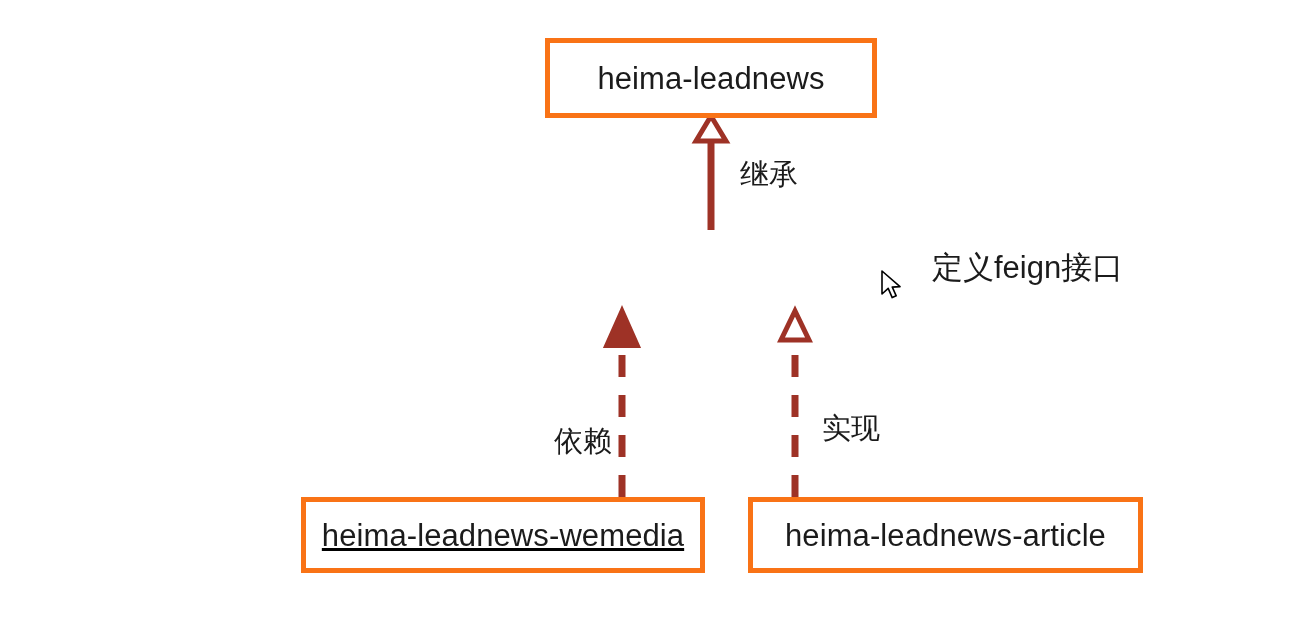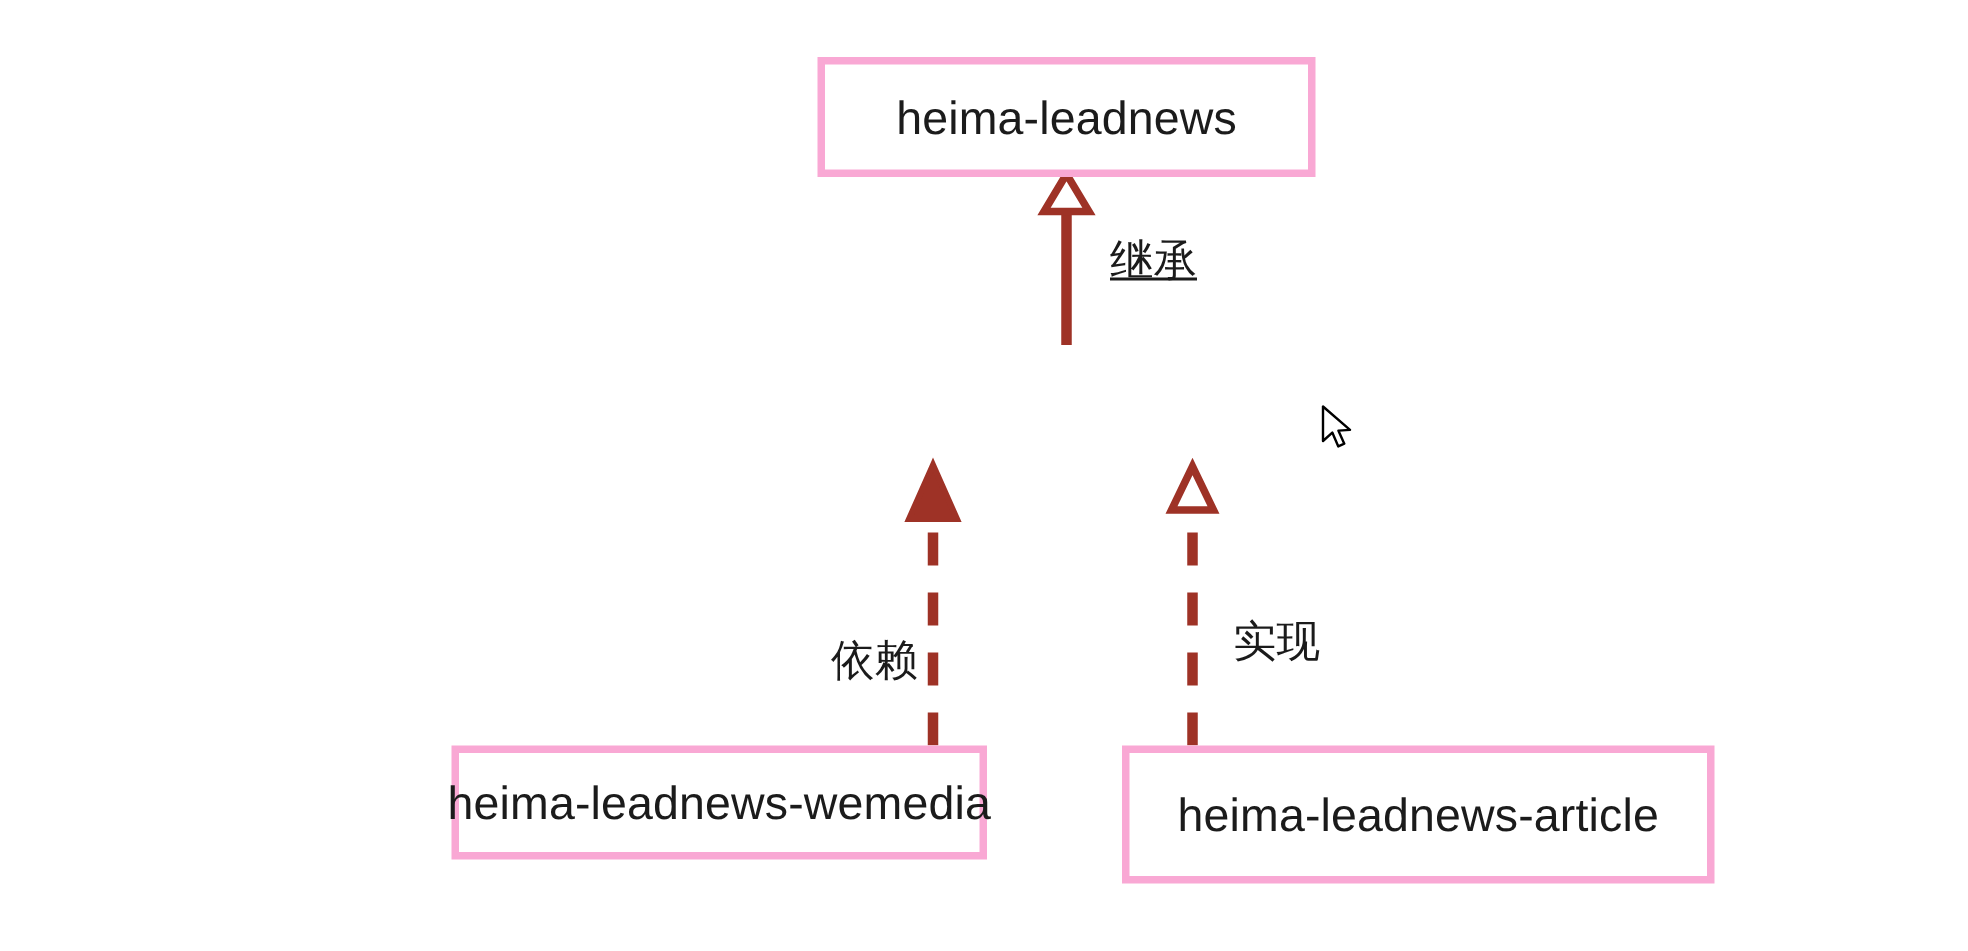--- a/index.html
+++ b/index.html
@@ -25,51 +25,51 @@
     top: 0;
     width: 1312px;
     height: 634px;
     pointer-events: none;
   }
   
   .node {
     position: absolute;
     box-sizing: border-box;
     background: #ffffff;
-    border: 5px solid #f9a8d4;
+    border: 5px solid #f97316;
     display: flex;
     align-items: center;
     justify-content: center;
     z-index: 3;
   }
   .node-label {
     color: #1b1b1b;
     font-size: 31px;
     font-weight: 400;
     line-height: 1;
     letter-spacing: 0.1px;
     white-space: nowrap;
     font-family: "Liberation Sans", "DejaVu Sans", sans-serif;
   }
   #node-root        { left: 545px; top: 38px;  width: 332px; height: 80px; }
   #node-feign-apis  { left: 502px; top: 230px; width: 418px; height: 78px; }
-  #node-wemedia     { left: 301px; top: 497px; width: 357px; height: 76px; }
-  #node-article     { left: 748px; top: 497px; width: 395px; height: 92px; }
+  #node-wemedia     { left: 301px; top: 497px; width: 404px; height: 76px; text-decoration: underline; }
+  #node-article     { left: 748px; top: 497px; width: 395px; height: 76px; }
 
   
   .edge-label {
     position: absolute;
     color: #1b1b1b;
     font-size: 29px;
     line-height: 1;
     white-space: nowrap;
     z-index: 4;
     font-family: "Liberation Sans", "DejaVu Sans", sans-serif;
   }
-  #label-inherit   { left: 740px; top: 160px; text-decoration: underline; }
+  #label-inherit   { left: 740px; top: 160px; }
   #label-depend    { left: 554px; top: 427px; }
   #label-realize   { left: 822px; top: 414px; }
 
   
   #annotation-feign {
     position: absolute;
     left: 932px;
     top: 252px;
     color: #1b1b1b;
     font-size: 31px;
@@ -125,18 +125,19 @@
   <div class="node" id="node-article">
     <span class="node-label">heima-leadnews-article</span>
   </div>
 
   <div class="edge-label" id="label-inherit">继承</div>
 
   <div class="edge-label" id="label-depend">依赖</div>
 
   <div class="edge-label" id="label-realize">实现</div>
 
+  <div id="annotation-feign">定义feign接口</div>
 
   <svg id="mouse-cursor" viewBox="0 0 24 32" aria-hidden="true">
     <path d="M3 1 L3 24 L9.2 18.4 L13.2 27.6 L17.2 25.8 L13.3 17.1 L21 16.6 Z" fill="#ffffff" stroke="#000000" stroke-width="1.6" stroke-linejoin="round"></path>
   </svg>
 
 </div>
 
 </body></html>

